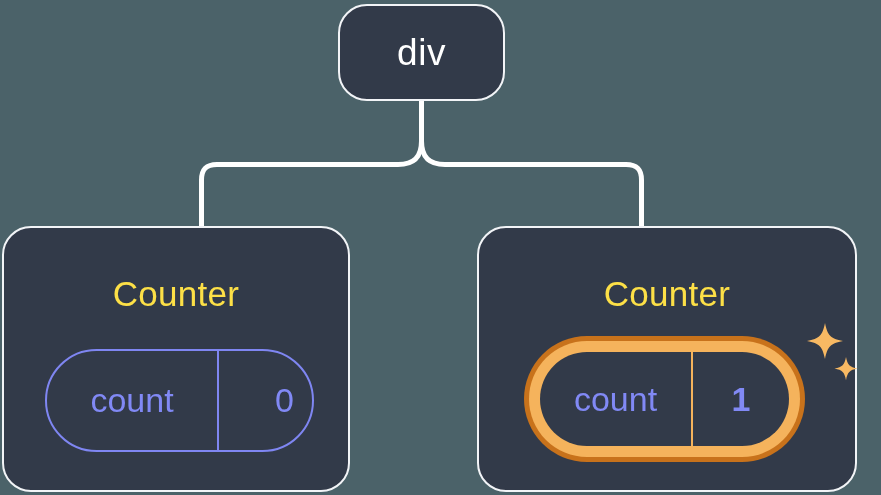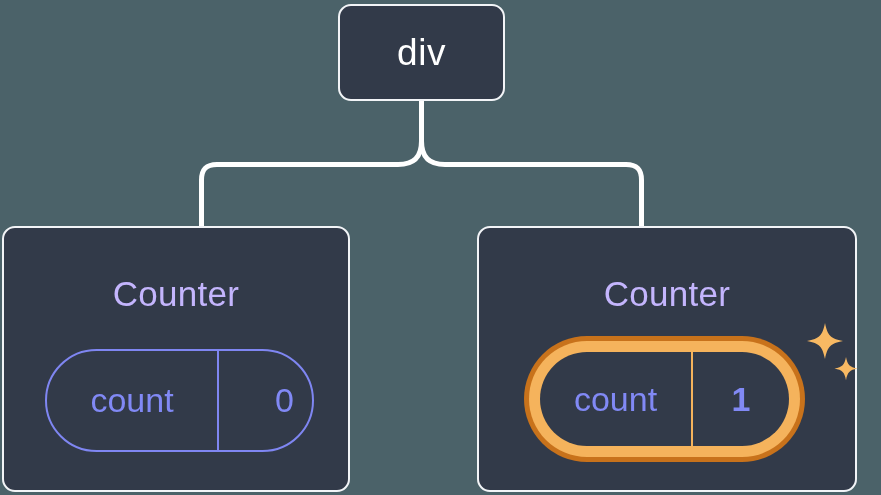--- a/index.html
+++ b/index.html
@@ -29,21 +29,21 @@
     height: 495px;
     z-index: 1;
   }
 
   
   .node {
     position: absolute;
     z-index: 2;
     background: #323a49;
     border: 2px solid #f2f4f7;
-    border-radius: 13px;
+    border-radius: 29px;
     box-sizing: border-box;
   }
 
   #node-div {
     left: 338px;
     top: 4px;
     width: 167px;
     height: 97px;
     display: flex;
     align-items: center;
@@ -68,21 +68,21 @@
     width: 380px;
     height: 266px;
   }
 
   .node-title {
     position: absolute;
     left: 0;
     right: 0;
     top: 48px;
     text-align: center;
-    color: #c4b5fd;
+    color: #fde047;
     font-size: 35px;
     line-height: 1;
     letter-spacing: 0.3px;
   }
 
   
   .pill {
     position: absolute;
     display: flex;
     align-items: stretch;

